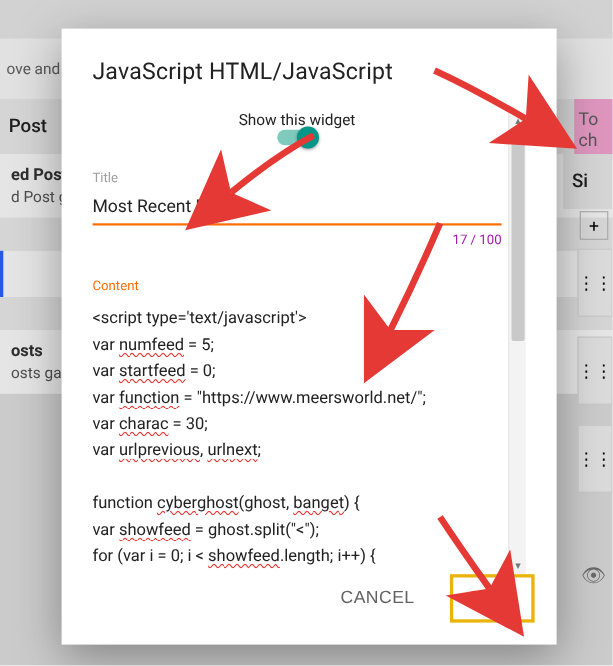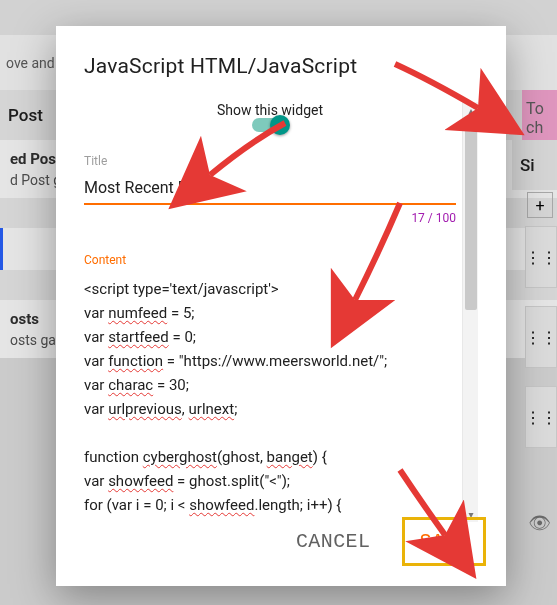--- a/index.html
+++ b/index.html
@@ -47,21 +47,21 @@
   .code { font-size:15px; color:#212121; line-height:1.6; white-space:pre-wrap; font-family:inherit;}
   .code .sq { text-decoration: underline wavy #e53935; text-decoration-thickness:1px; text-underline-offset:2px;}
 
   
   .fakescroll { position:absolute; right:0; top:0; bottom:0; width:16px; background:#f3f3f3; border-left:1px solid #e8e8e8;}
   .fakescroll .up, .fakescroll .dn { position:absolute; left:0; width:16px; height:16px; display:flex; align-items:center; justify-content:center; font-size:10px; color:#777;}
   .fakescroll .up { top:0;} .fakescroll .dn { bottom:0;}
   .fakescroll .thumb { position:absolute; left:2px; top:18px; width:12px; height:190px; background:#c9c9c9; border-radius:2px;}
 
   .actions { position:absolute; right:20px; bottom:20px; display:flex; gap:18px; align-items:center;}
-  .btn { font-size:20px; font-weight:500; letter-spacing:0.4px; background:none; border:none; cursor:pointer; padding:10px 14px; font-family:Liberation Mono, monospace;}
+  .btn { font-size:16px; font-weight:500; letter-spacing:0.4px; background:none; border:none; cursor:pointer; padding:10px 14px; font-family:Liberation Sans, sans-serif;}
   .btn.cancel { color:#616161;}
   .btn.save { color:#ff6d00;}
   .save-ring { border:3px solid #eab308; padding:0;}
 
   
   svg.anno { position:absolute; inset:0; pointer-events:none; }
 </style>
 </head>
 <body>
 

